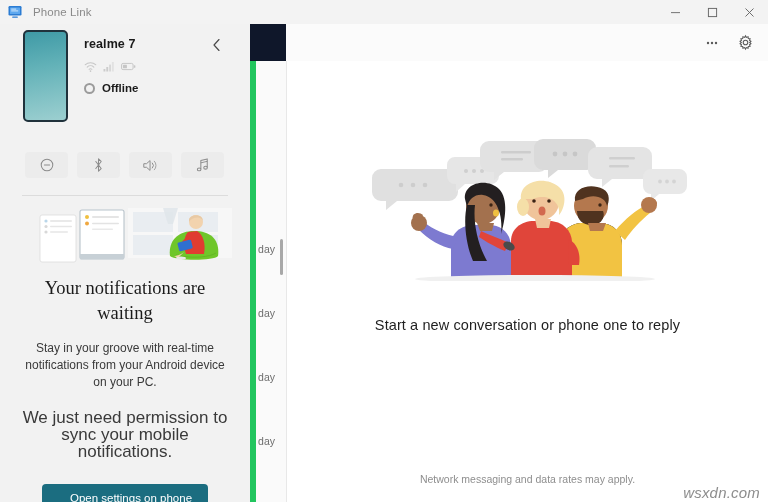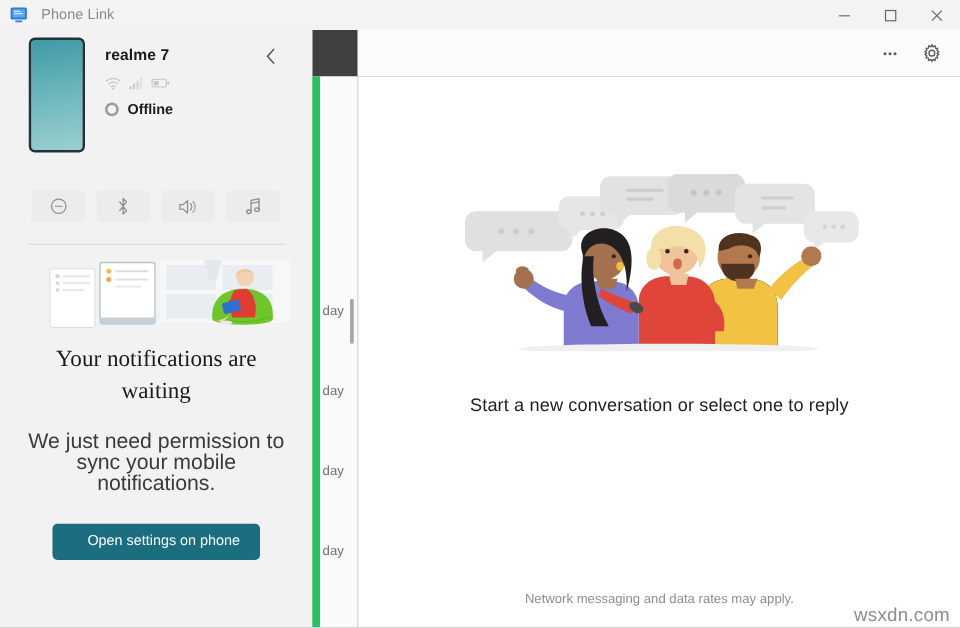--- a/index.html
+++ b/index.html
@@ -11,21 +11,21 @@
     height: 502px;
     overflow: hidden;
     background: #ffffff;
     font-family: "Liberation Sans", sans-serif;
     -webkit-font-smoothing: antialiased;
   }
   .app {
     position: relative;
     width: 768px;
     height: 502px;
-    background: #404040;
+    background: #0f172a;
     overflow: hidden;
   }
 
   
   .titlebar {
     position: absolute;
     top: 0; left: 0;
     width: 768px;
     height: 24px;
     background: #f3f3f3;
@@ -124,21 +124,21 @@
   }
   .status-icons {
     display: flex;
     align-items: center;
     gap: 6px;
     margin-top: 9px;
     height: 13px;
   }
   .status-line {
     display: flex;
-    align-items: flex-start;
+    align-items: flex-end;
     margin-top: 9px;
   }
   .status-dot-icon {
     width: 11px; height: 11px;
     border-radius: 50%;
     border: 2px solid #9b9b9b;
     box-sizing: border-box;
     margin-right: 7px;
   }
   .status-text {
@@ -301,20 +301,21 @@
     font-size: 10.5px;
     color: #8e8e8e;
   }
   .watermark {
     position: absolute;
     right: 8px;
     bottom: 1px;
     font-size: 15px;
     color: #8d8d8d;
     letter-spacing: 0.2px;
+    font-style: italic;
   }
 </style>
 </head>
 <body>
 
 <div class="app">
 
   <div class="titlebar">
     <div class="tb-icon">
       <svg width="16" height="16" viewBox="0 0 16 16">
@@ -473,20 +474,21 @@
         <path d="M171 14 C171 8 186 7 185 16 C185 10 174 10 171 16 Z" fill="#e8c9a4"></path>
         <path d="M170 31 C164 34 161 39 162 43 L170 43 Z" fill="#e03c31"></path>
         <rect x="160" y="35" width="14" height="9" rx="1.4" transform="rotate(-14 167 39)" fill="#2f6fd0"></rect>
         <path d="M166 46 C162 49 158 50 156 50 L160 52 Z" fill="#f2d3ae"></path>
         <ellipse cx="163" cy="52" rx="5" ry="1.6" fill="#e8e8e8"></ellipse>
       </svg>
     </div>
 
     <div class="panel-body">
       <div class="panel-title">Your notifications are waiting</div>
+      <div class="panel-sub">Stay in your groove with real-time notifications from your Android device on your PC.</div>
       <div class="panel-sub2">We just need permission to sync your mobile notifications.</div>
       <div class="cta-wrap">
         <button class="cta">Open settings on phone</button>
       </div>
     </div>
   </div>
 
   <div class="convlist">
     <div class="conv-day" style="top:182px;">day</div>
     <div class="conv-day" style="top:246px;">day</div>
@@ -578,18 +580,18 @@
         <path d="M104 66 C100 82 103 106 110 122 L124 122 C114 104 110 82 112 66 Z" fill="#231f20"></path>
         <circle cx="128" cy="66" r="1.7" fill="#3a2415"></circle>
         <ellipse cx="133" cy="74" rx="3" ry="3.6" fill="#f0c040"></ellipse>
         <path d="M114 84 L131 84 L129 92 L117 92 Z" fill="#a3714e"></path>
         <path d="M118 92 C126 96 138 100 146 104 L142 112 C132 108 122 102 116 98 Z" fill="#e0453a"></path>
         <ellipse cx="146" cy="107" rx="6" ry="4" transform="rotate(28 146 107)" fill="#4a4a4a"></ellipse>
 
         <ellipse cx="172" cy="140" rx="120" ry="4" fill="#f0f0f0"></ellipse>
       </svg>
     </div>
-    <div class="main-head">Start a new conversation or select one to reply</div>
+    <div class="main-head">Start a new conversation or phone one to reply</div>
     <div class="main-foot">Network messaging and data rates may apply.</div>
   </div>
 
   <div class="watermark">wsxdn.com</div>
 </div>
 
 </body></html>

